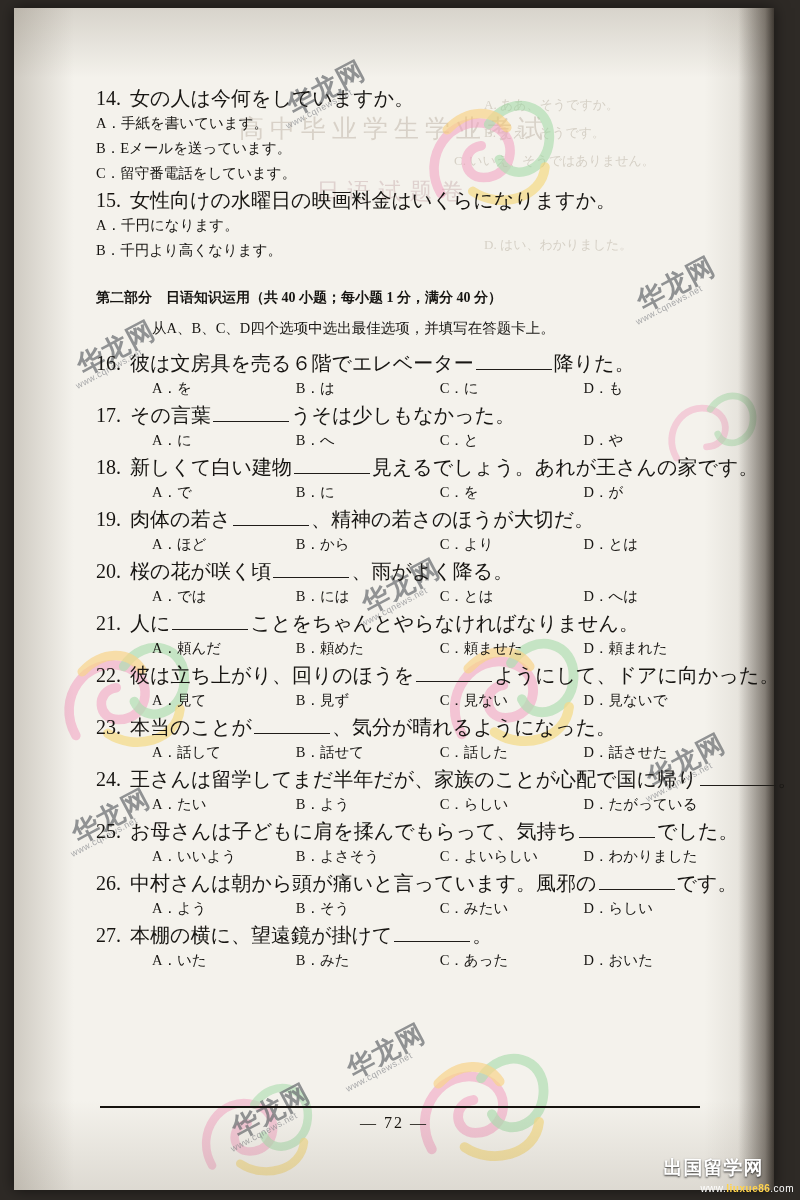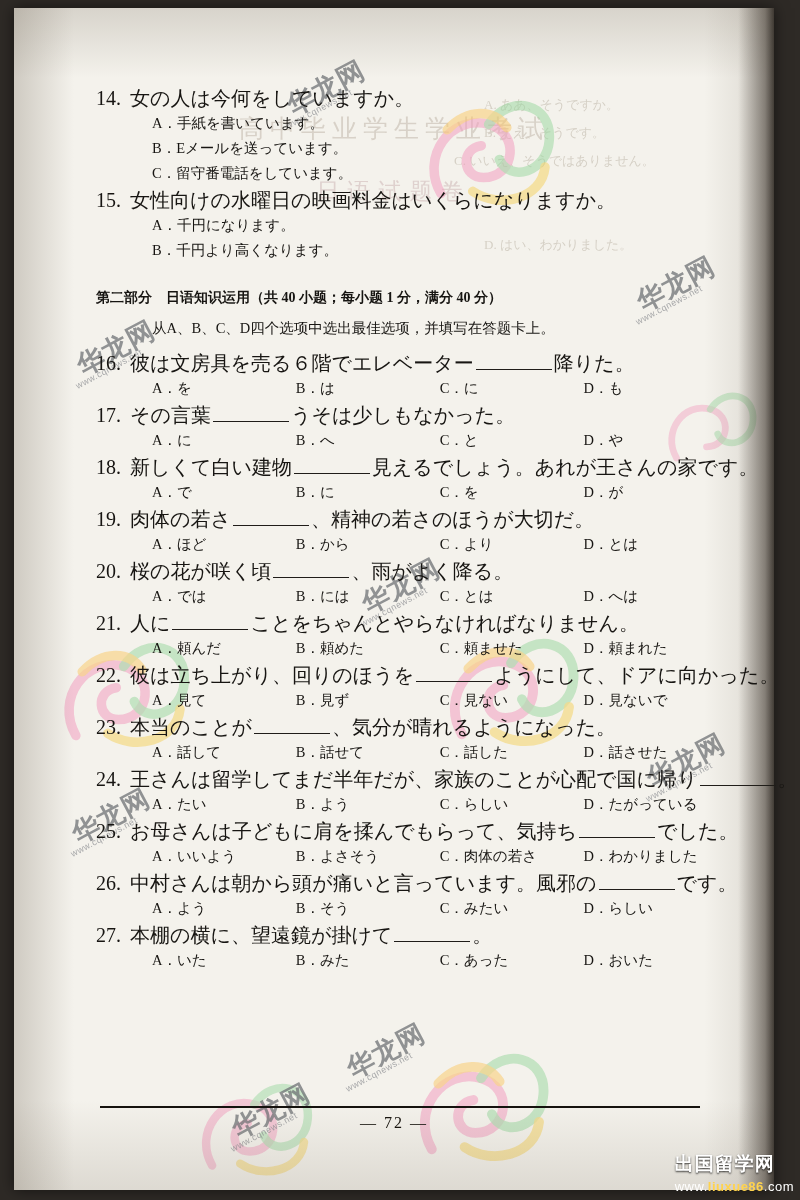--- a/index.html
+++ b/index.html
@@ -146,21 +146,20 @@
     flex: 1 1 auto;
   }
   .blank {
     display: inline-block;
     border-bottom: 1px solid #201d19;
     height: 13px;
     vertical-align: baseline;
     margin: 0 2px;
   }
   .opts-stack {
-    margin-left: 56px;
   }
   .opt-line {
     line-height: 25px;
     font-size: 14.5px;
     white-space: pre;
   }
   .opts-row {
     display: flex;
     margin-left: 56px;
     line-height: 25px;
@@ -223,23 +222,24 @@
   }
   #site-badge .badge-cn {
     color: #ffffff;
     font-size: 19px;
     font-weight: bold;
     letter-spacing: 1px;
     text-shadow: 0 1px 2px rgba(0,0,0,0.8);
   }
   #site-badge .badge-url {
     margin-top: 2px;
-    font-size: 13px;
+    font-size: 10px;
     color: #ffffff;
     letter-spacing: 0.5px;
+    margin-left: 37px;
   }
   #site-badge .badge-url .hl { color: #ffd34d; font-weight: bold; }
 </style>
 </head>
 <body>
 
 <div id="page-sheet">
 
   <div class="ghost-layer">
     <div class="ghost-title">高中毕业学生学业考试</div>
@@ -466,21 +466,21 @@
     </div>
 
     <div class="q">
       <div class="q-stem">
         <span class="q-num">25.</span>
         <span class="q-text"><span>お母さんは子どもに肩を揉んでもらって、気持ち</span><span class="blank" style="width:76px;"></span><span>でした。</span></span>
       </div>
       <div class="opts-row">
         <span class="opt">A．いいよう</span>
         <span class="opt">B．よさそう</span>
-        <span class="opt">C．肉体の若さ</span>
+        <span class="opt">C．よいらしい</span>
         <span class="opt">D．わかりました</span>
       </div>
     </div>
 
     <div class="q">
       <div class="q-stem">
         <span class="q-num">26.</span>
         <span class="q-text"><span>中村さんは朝から頭が痛いと言っています。風邪の</span><span class="blank" style="width:76px;"></span><span>です。</span></span>
       </div>
       <div class="opts-row">

